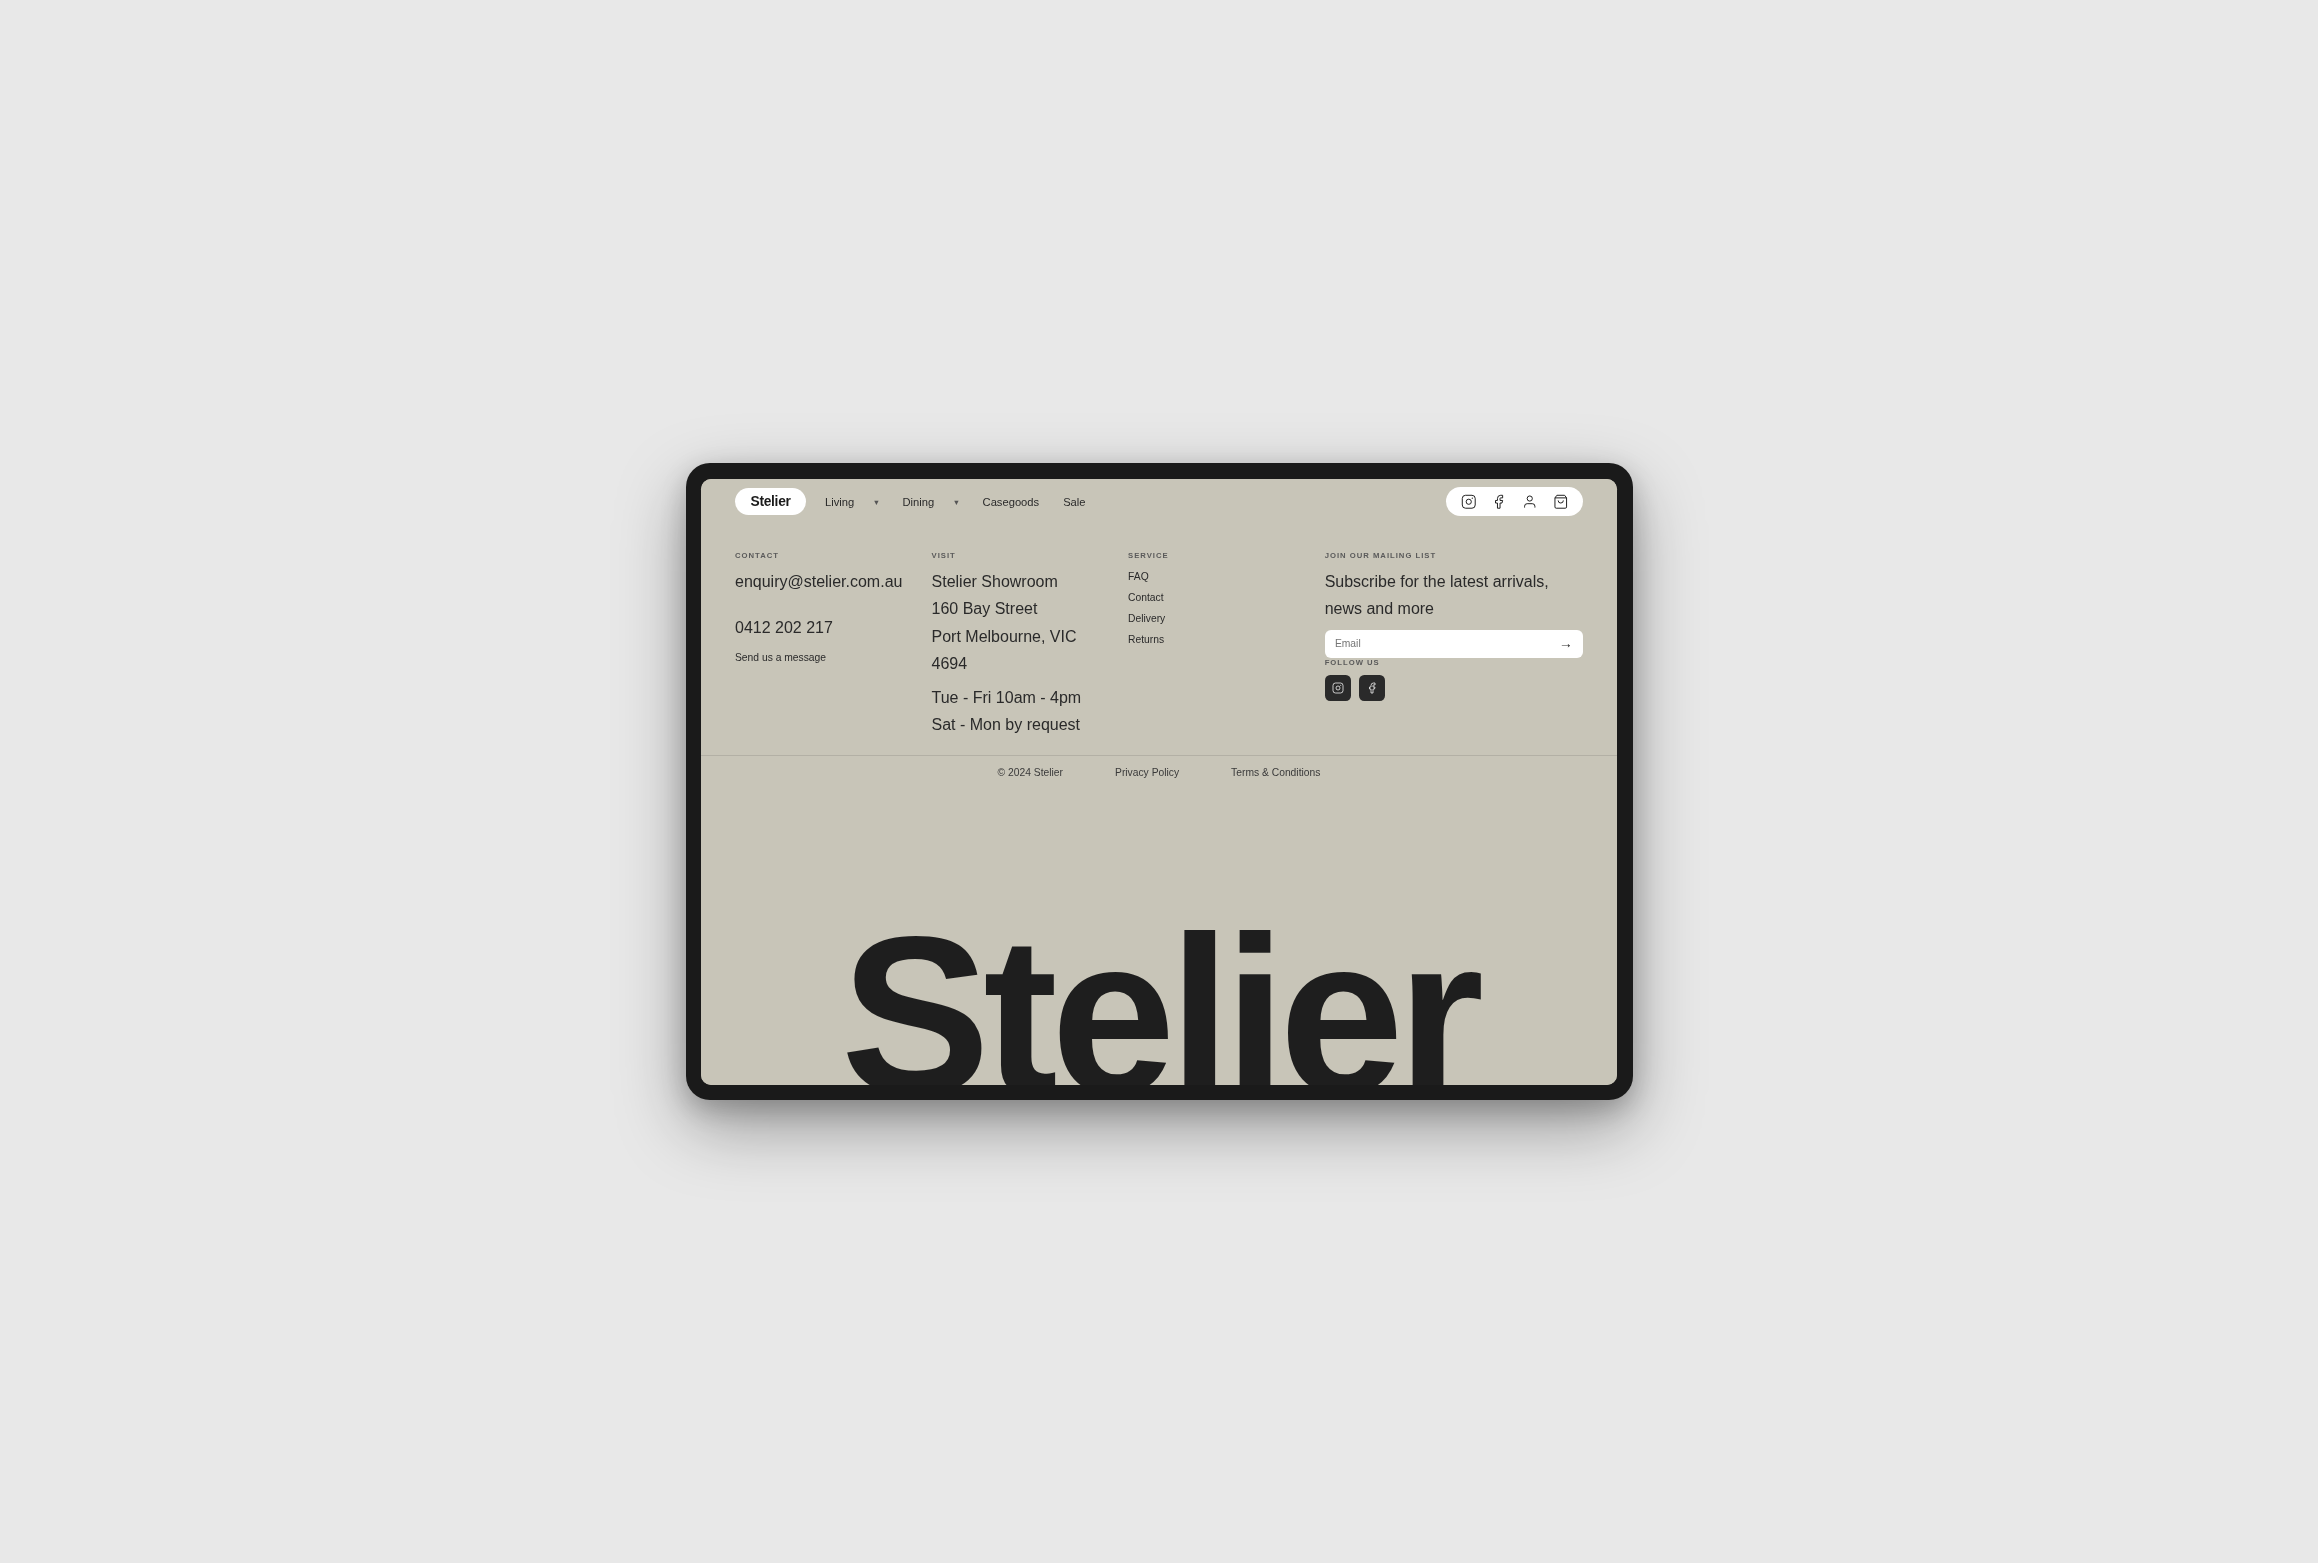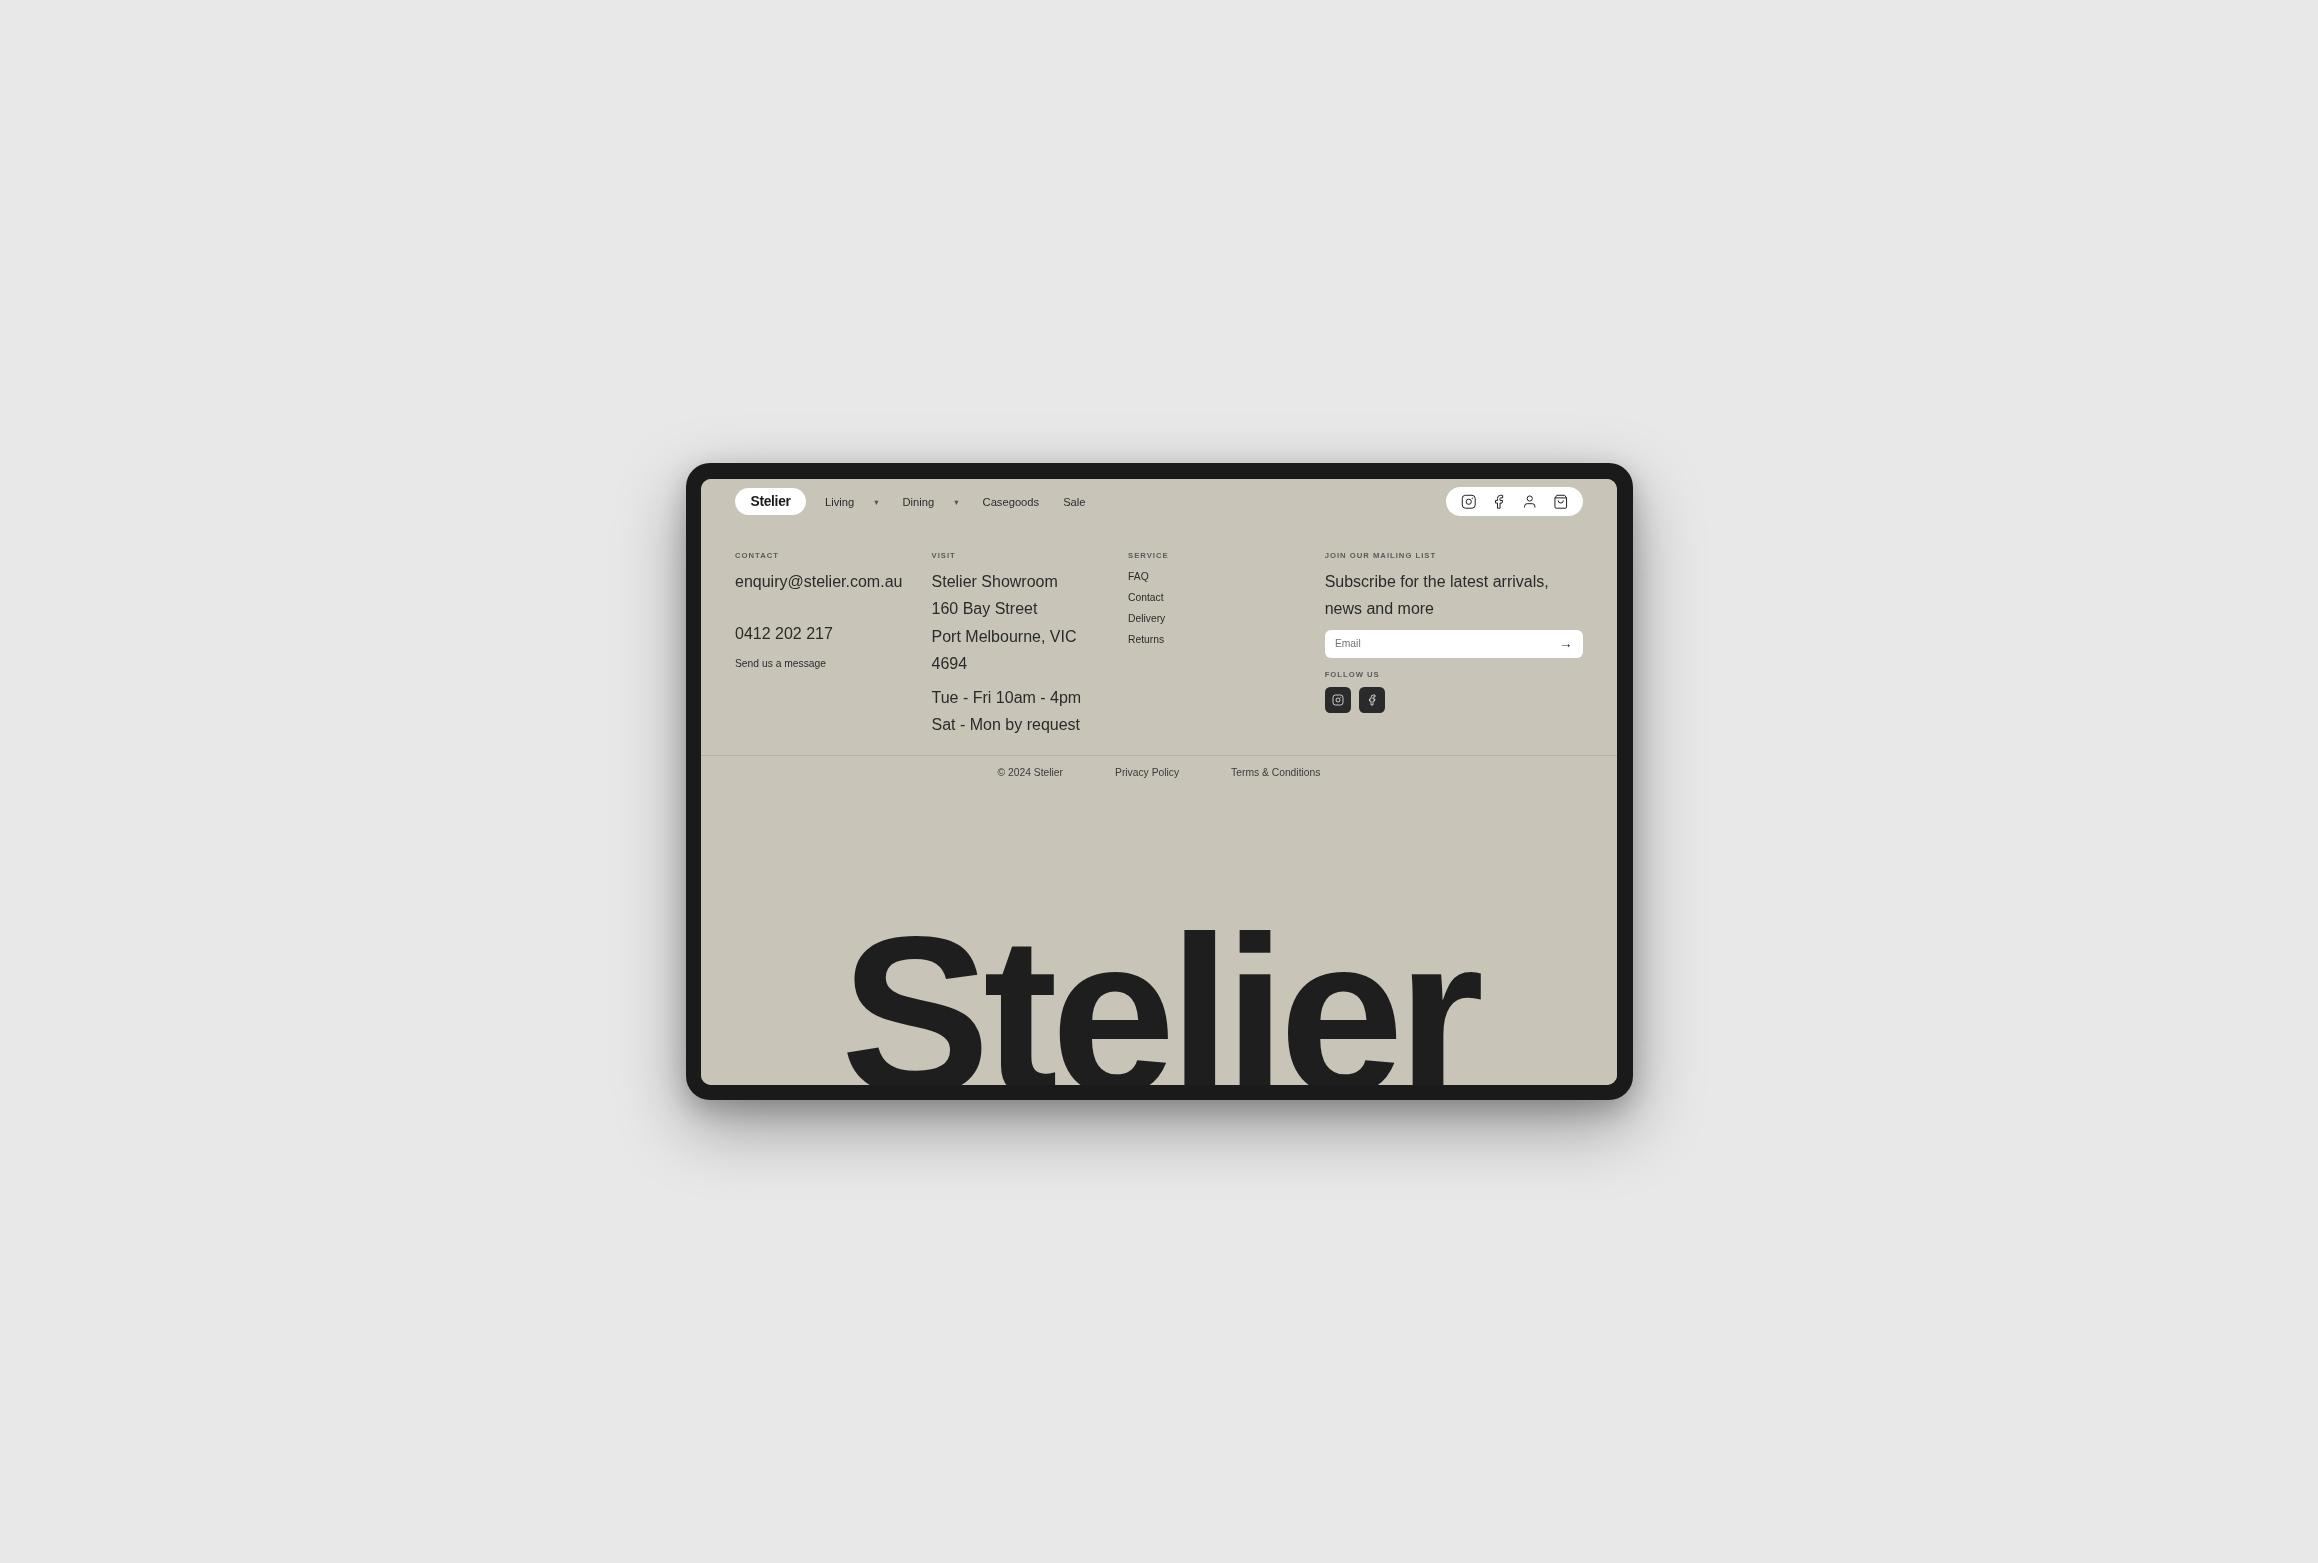--- a/index.html
+++ b/index.html
@@ -312,21 +312,21 @@
         </div>
       </div>
     </nav>
 
     <div class="footer-content">
       <div class="footer-grid">
 
         <div>
           <div class="footer-section-label">CONTACT</div>
           <div class="footer-text" style="cursor:pointer;">enquiry@stelier.com.au</div>
-          <div class="footer-text" style="margin-top:25px;">0412 202 217</div>
+          <div class="footer-text" style="margin-top:19px;">0412 202 217</div>
           <div class="footer-link" style="margin-top:6.9px;">Send us a message</div>
         </div>
 
         <div>
           <div class="footer-section-label">VISIT</div>
           <div class="footer-text">Stelier Showroom</div>
           <div class="footer-text">160 Bay Street</div>
           <div class="footer-text">Port Melbourne, VIC 4694</div>
           <div class="footer-text" style="margin-top:6.9px;">Tue - Fri 10am - 4pm</div>
           <div class="footer-text">Sat - Mon by request</div>
@@ -340,21 +340,21 @@
           <a class="footer-link">Returns</a>
         </div>
 
         <div>
           <div class="footer-section-label">JOIN OUR MAILING LIST</div>
           <div class="footer-text">Subscribe for the latest arrivals, news and more</div>
           <div class="email-form">
             <input class="email-input" type="email" placeholder="Email" style="">
             <button class="email-submit">→</button>
           </div>
-          <div class="footer-section-label" style="margin-top:12px;">FOLLOW US</div>
+          <div class="footer-section-label" style="">FOLLOW US</div>
           <div class="social-icons">
             <div class="social-icon-btn">
               <svg width="12" height="12" fill="none" stroke="white" stroke-width="1.5" viewBox="0 0 24 24">
                 <rect x="2" y="2" width="20" height="20" rx="5"></rect>
                 <circle cx="12" cy="12" r="4"></circle>
                 <circle cx="17.5" cy="6.5" r="1" fill="white" stroke="none"></circle>
               </svg>
             </div>
             <div class="social-icon-btn">
               <svg width="12" height="12" fill="none" stroke="white" stroke-width="1.5" viewBox="0 0 24 24">

